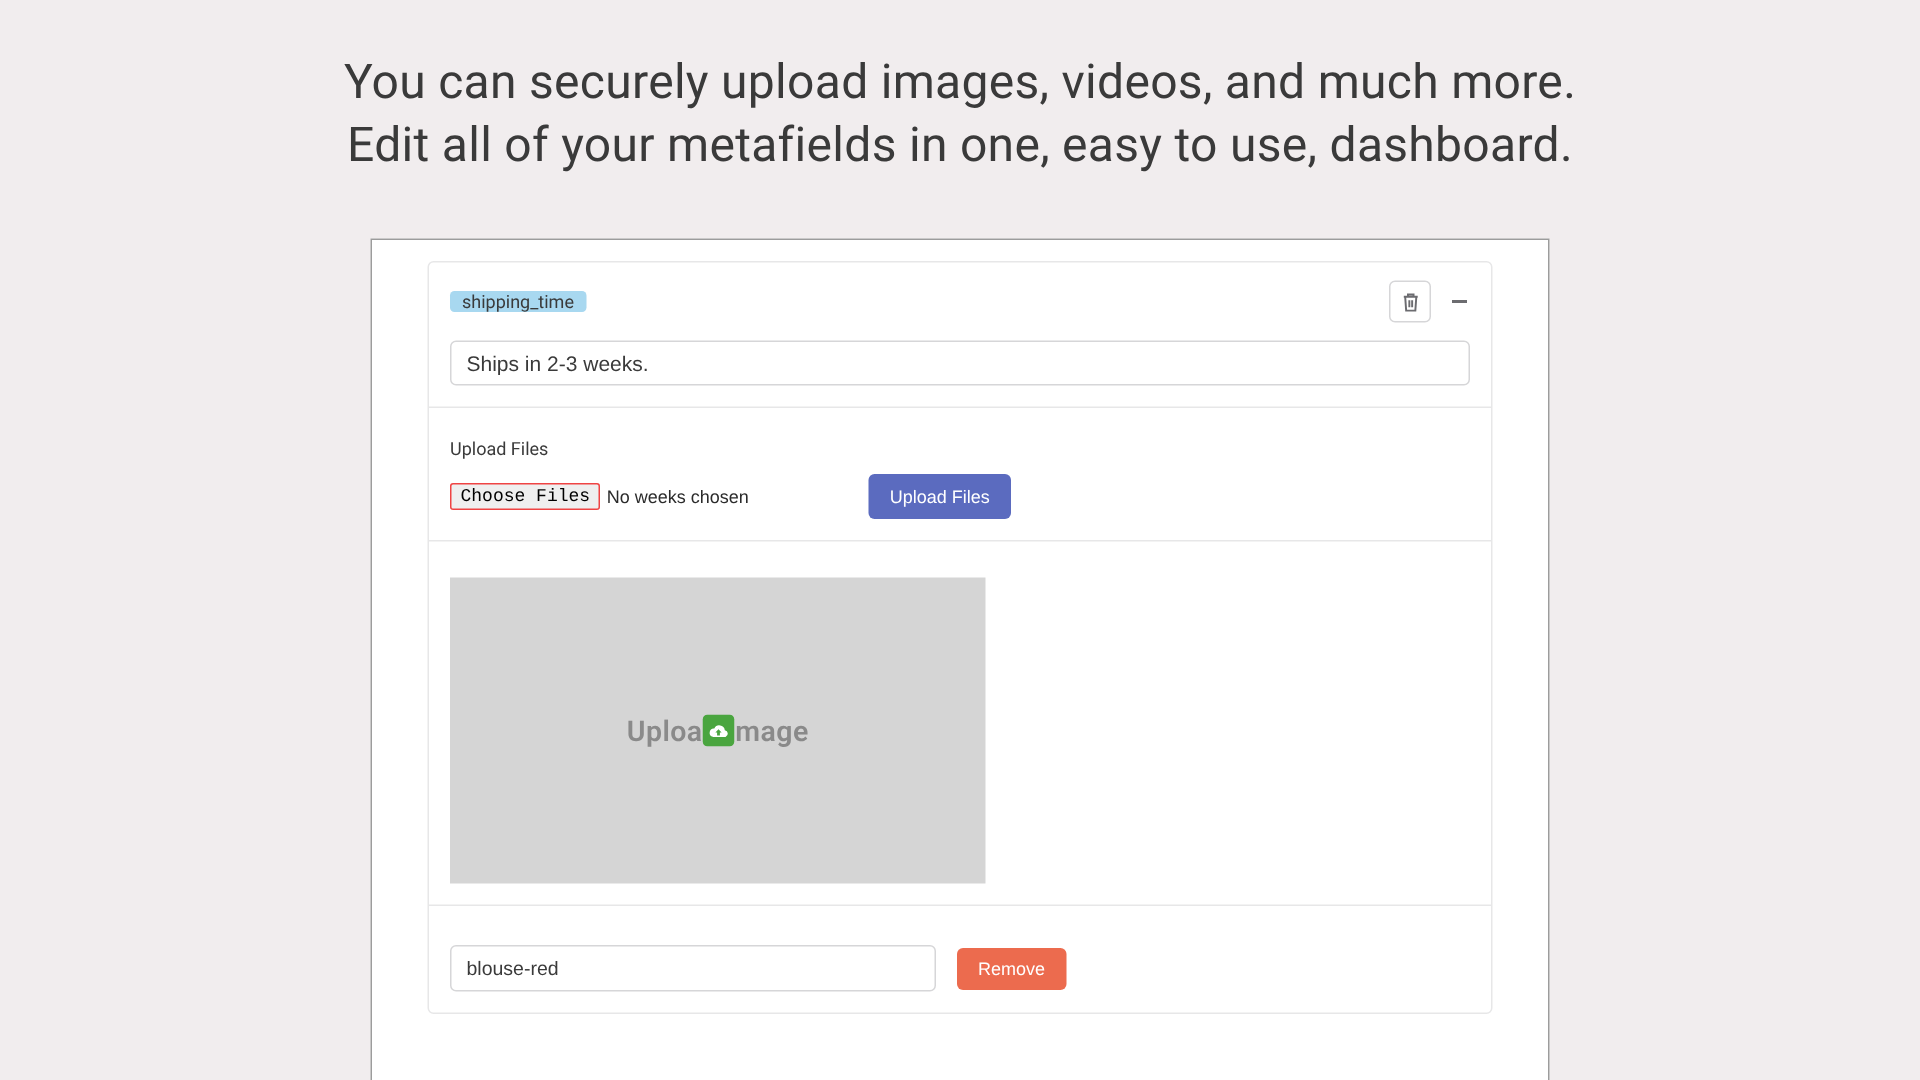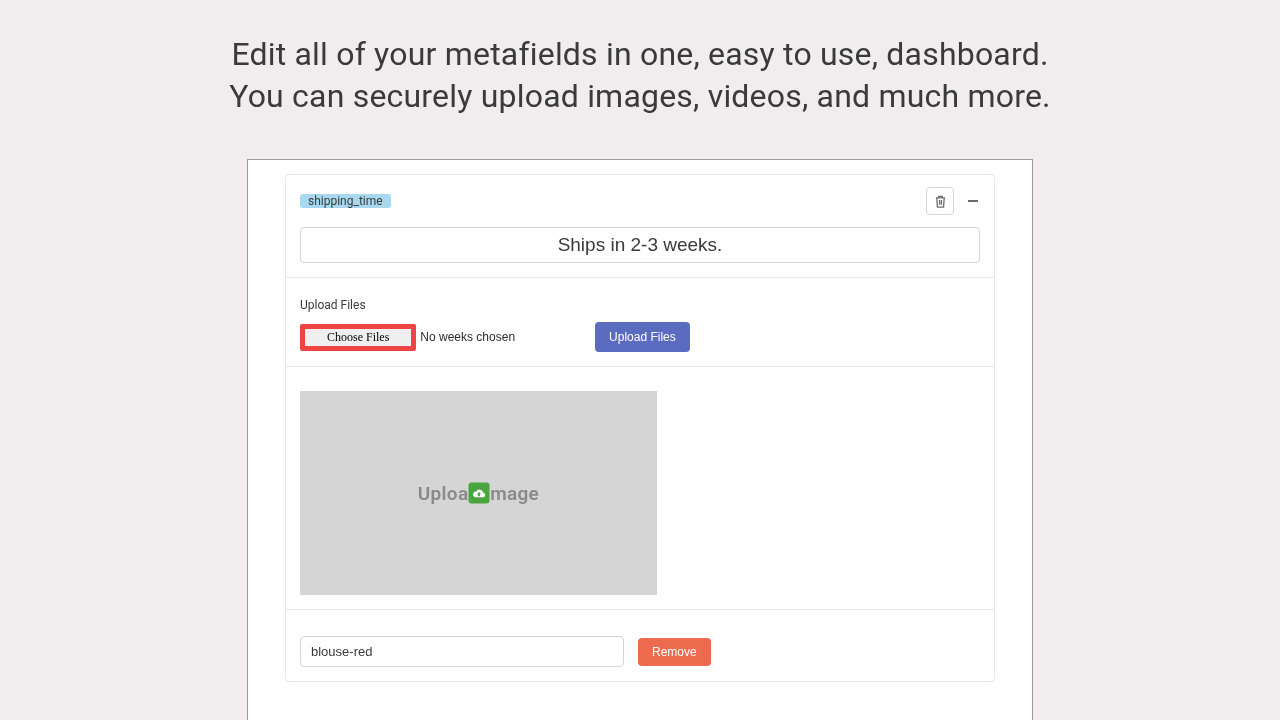--- a/index.html
+++ b/index.html
@@ -85,49 +85,48 @@
     width: 10px;
     height: 2px;
     background: #6c6c70;
   }
   .text-input {
     margin-top: 12px;
     width: 100%;
     border: 1px solid #d6d6d8;
     border-radius: 4px;
     padding: 6px 10px;
-    font-size: 19px;
-    color: #3a3a3a;
-    background: #fff;
-    text-align: center;
+    font-size: 14px;
+    color: #3a3a3a;
+    background: #fff;
   }
   .upload-label {
     margin-top: 8px;
     font-size: 12px;
     color: #3a3a3a;
   }
   .file-row {
     margin-top: 10px;
     display: flex;
     align-items: center;
     gap: 80px;
   }
   .choose-wrap {
     display: flex;
     align-items: center;
     gap: 4px;
   }
   .choose-files {
     font-size: 12px;
-    border: 5px solid #ef4444;
+    border: 1px solid #ef4444;
     background: #efefef;
-    padding: 1px 22px;
+    padding: 1px 6px;
     border-radius: 2px;
     cursor: pointer;
-    font-family: Liberation Serif, serif;
+    font-family: Liberation Mono, monospace;
   }
   .no-file {
     font-size: 12px;
     color: #2b2b2b;
     font-family: Arial, sans-serif;
   }
   .upload-files-btn {
     background: #5b6bbf;
     color: #fff;
     font-size: 12px;
@@ -188,22 +187,22 @@
     border: none;
     border-radius: 4px;
     padding: 7px 14px;
     cursor: pointer;
   }
 </style>
 </head>
 <body>
 
 <div class="headline">
+  <div>You can securely upload images, videos, and much more.</div>
   <div>Edit all of your metafields in one, easy to use, dashboard.</div>
-  <div>You can securely upload images, videos, and much more.</div>
 </div>
 
 <div class="panel-outer">
   <div class="panel-inner">
 
     <div class="row">
       <div class="row-head">
         <span class="tag">shipping_time</span>
         <div class="row-controls">
           <div class="icon-btn">

